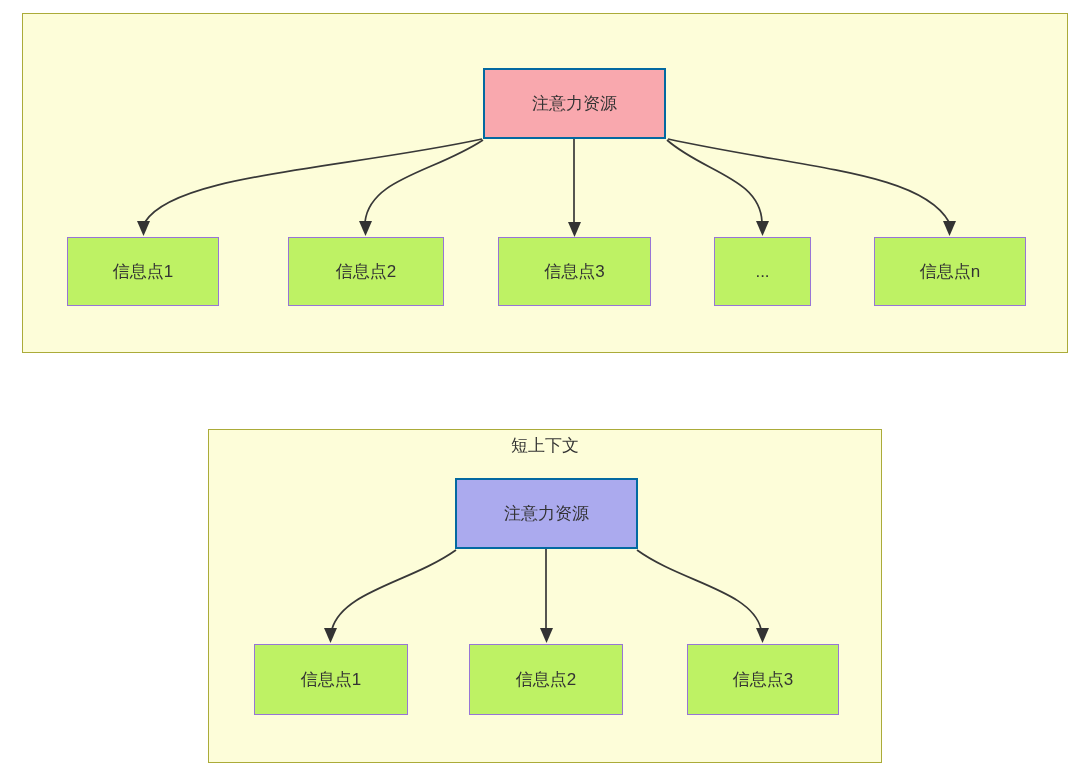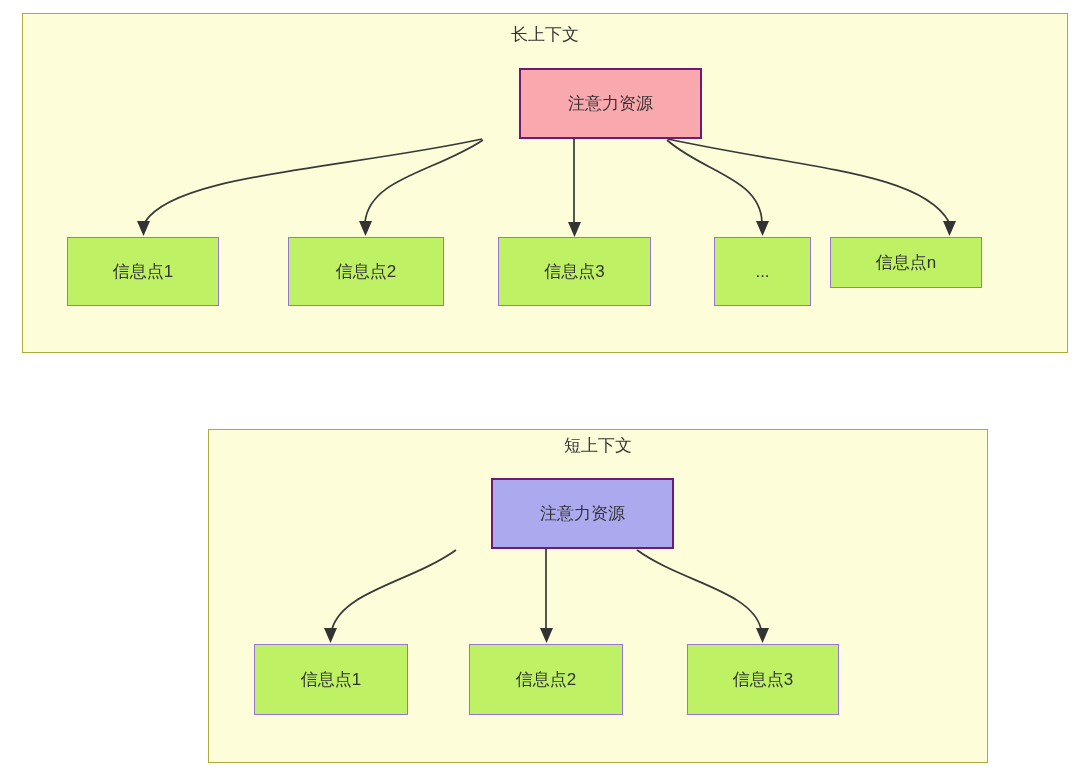--- a/index.html
+++ b/index.html
@@ -16,31 +16,30 @@
     font-size:17px;line-height:17px;color:#333333;
   }
   .edges{position:absolute;left:0;top:0;}
   .edge{fill:none;stroke:#383838;stroke-width:1.7px;}
   .head{fill:#333333;stroke:none;}
   .node{
     position:absolute;display:flex;align-items:center;justify-content:center;
     font-size:17px;box-sizing:border-box;text-align:center;white-space:nowrap;
   }
   .node.child{background:#bef264;border:1.5px solid #9775d6;}
-  .node.root{border:2px solid #701a75;margin-left:36px;}
+  .node.root{border:2px solid #0369a1;}
   .root-long{background:#f9a8ae;}
   .root-short{background:#abaaee;}
 </style>
 </head>
 <body>
 
 <div class="canvas">
 
   <section class="panel" style="left:22px;top:13px;width:1046px;height:340px;">
-    <div class="panel-title" style="top:12px;">长上下文</div>
 
     <svg class="edges" width="1044" height="338" viewBox="0 0 1044 338">
       <path class="edge" d="M459,125 C320,155 152,160 122,208"></path>
       <polygon class="head" points="114,207 127,207 120.5,222"></polygon>
 
       <path class="edge" d="M460,126 C412,158 347,164 342,208"></path>
       <polygon class="head" points="336,207 349,207 342.5,222"></polygon>
 
       <path class="edge" d="M551,125 L551,210"></path>
       <polygon class="head" points="545,208 558,208 551.5,223"></polygon>
@@ -51,24 +50,24 @@
       <path class="edge" d="M645,125 C784,155 898,158 926,208"></path>
       <polygon class="head" points="920,207 933,207 926.5,222"></polygon>
     </svg>
 
     <div class="node root root-long" style="left:460px;top:54px;width:183px;height:71px;">注意力资源</div>
 
     <div class="node child" style="left:44px;top:223px;width:152px;height:69px;">信息点1</div>
     <div class="node child" style="left:265px;top:223px;width:156px;height:69px;">信息点2</div>
     <div class="node child" style="left:475px;top:223px;width:153px;height:69px;">信息点3</div>
     <div class="node child" style="left:691px;top:223px;width:97px;height:69px;">...</div>
-    <div class="node child" style="left:807px;top:223px;width:152px;height:51px;">信息点n</div>
+    <div class="node child" style="left:851px;top:223px;width:152px;height:69px;">信息点n</div>
   </section>
 
-  <section class="panel" style="left:208px;top:429px;width:780px;height:334px;">
+  <section class="panel" style="left:208px;top:429px;width:674px;height:334px;">
     <div class="panel-title" style="top:7px;">短上下文</div>
 
     <svg class="edges" width="672" height="332" viewBox="0 0 672 332">
       <path class="edge" d="M247,120 C202,152 134,161 123,199"></path>
       <polygon class="head" points="115,198 128,198 121.5,213"></polygon>
 
       <path class="edge" d="M337,119 L337,200"></path>
       <polygon class="head" points="331,198 344,198 337.5,213"></polygon>
 
       <path class="edge" d="M428,120 C472,152 543,161 552,199"></path>

